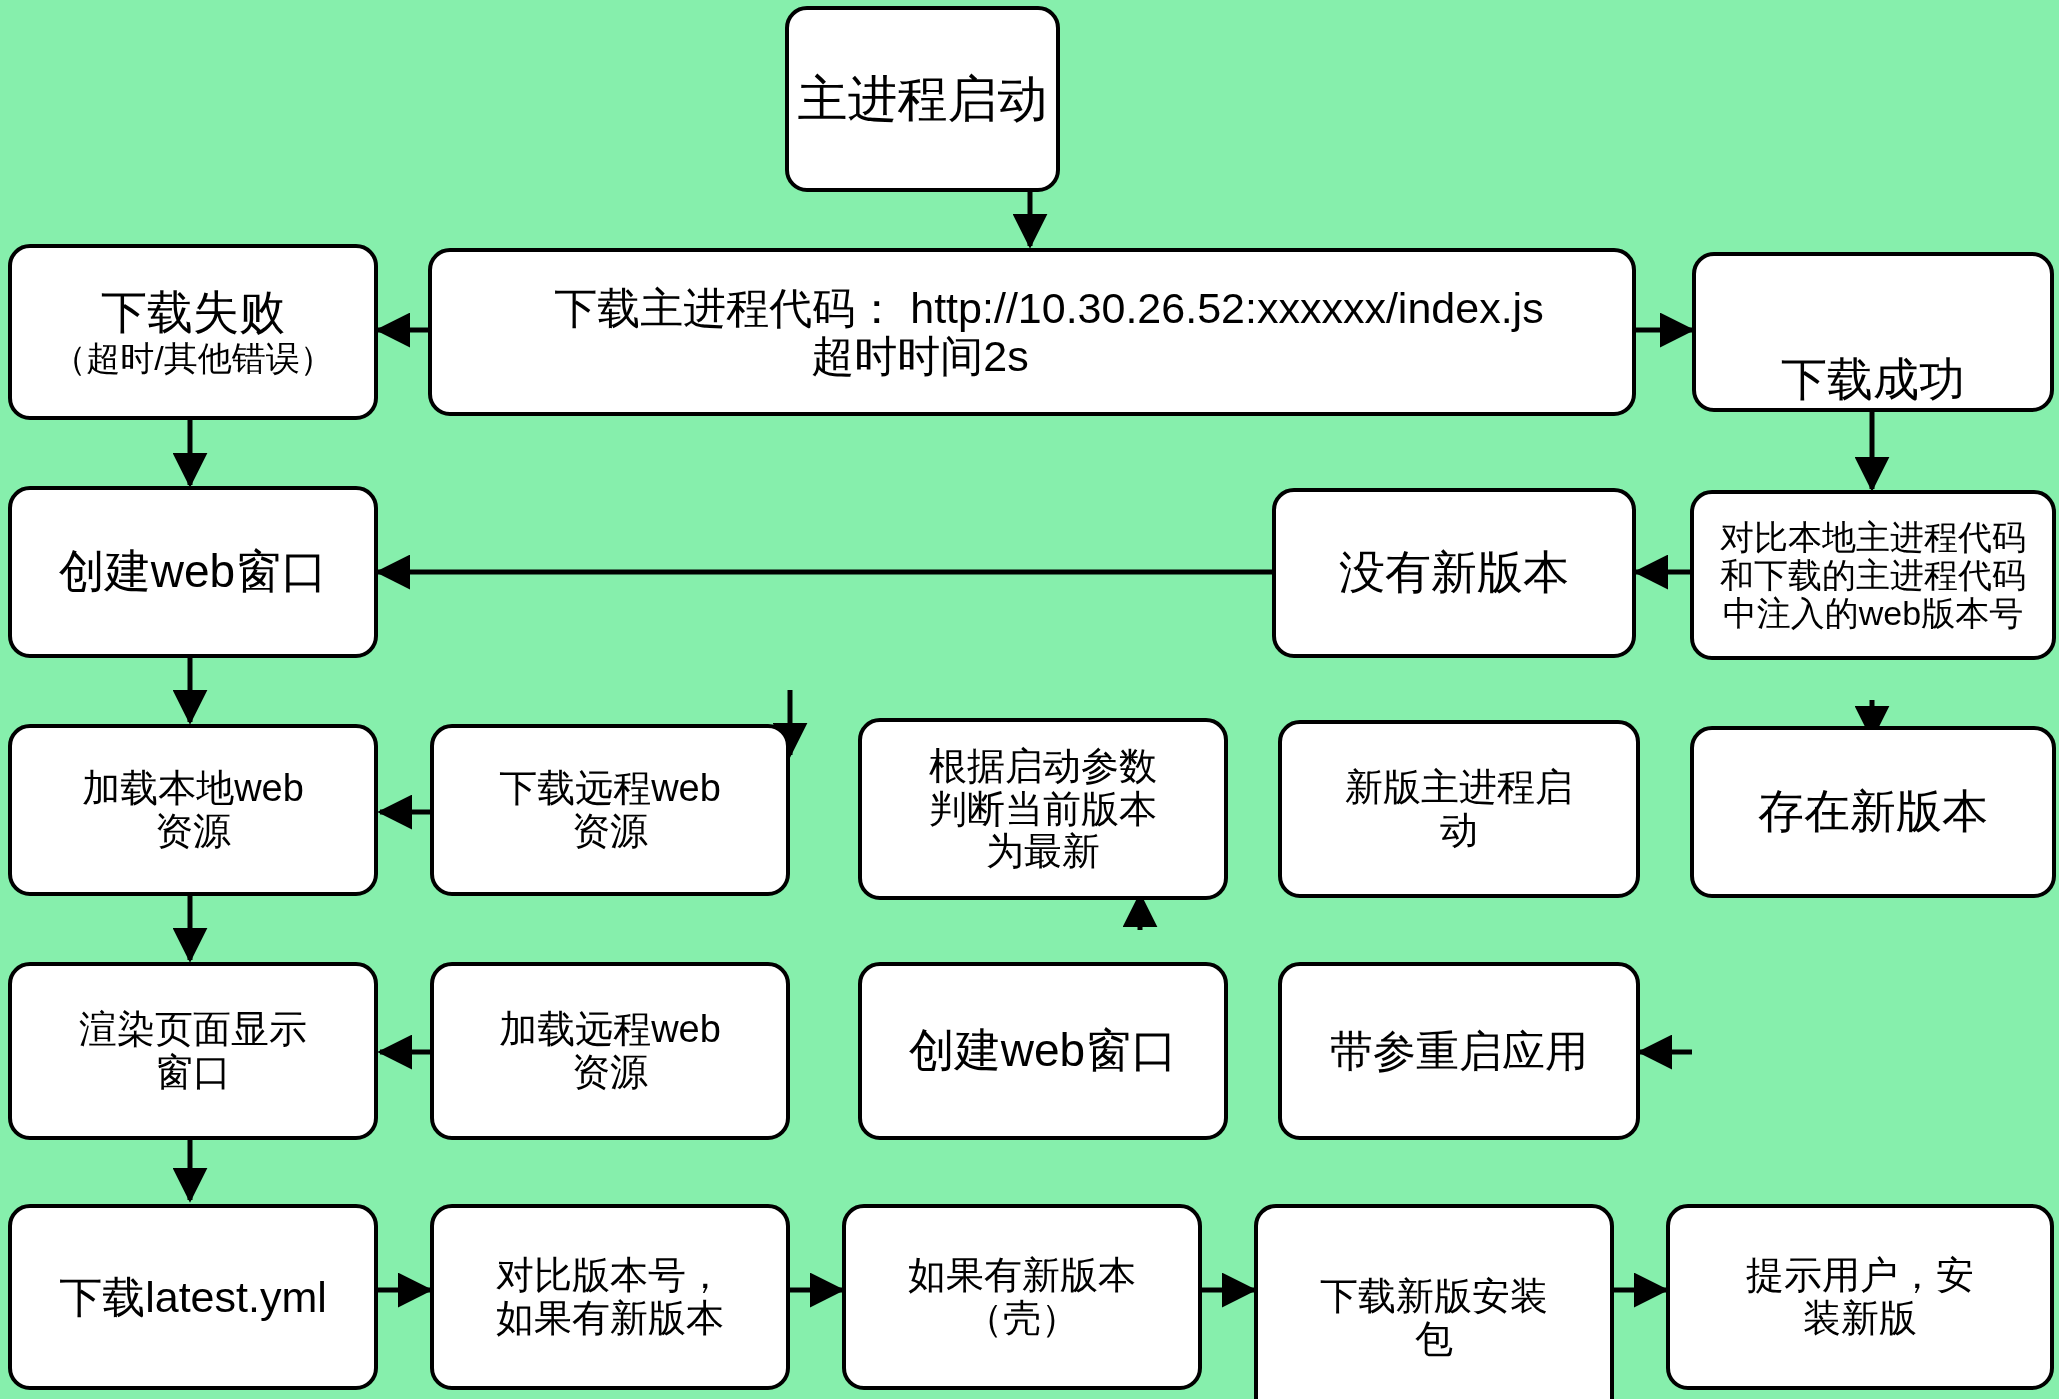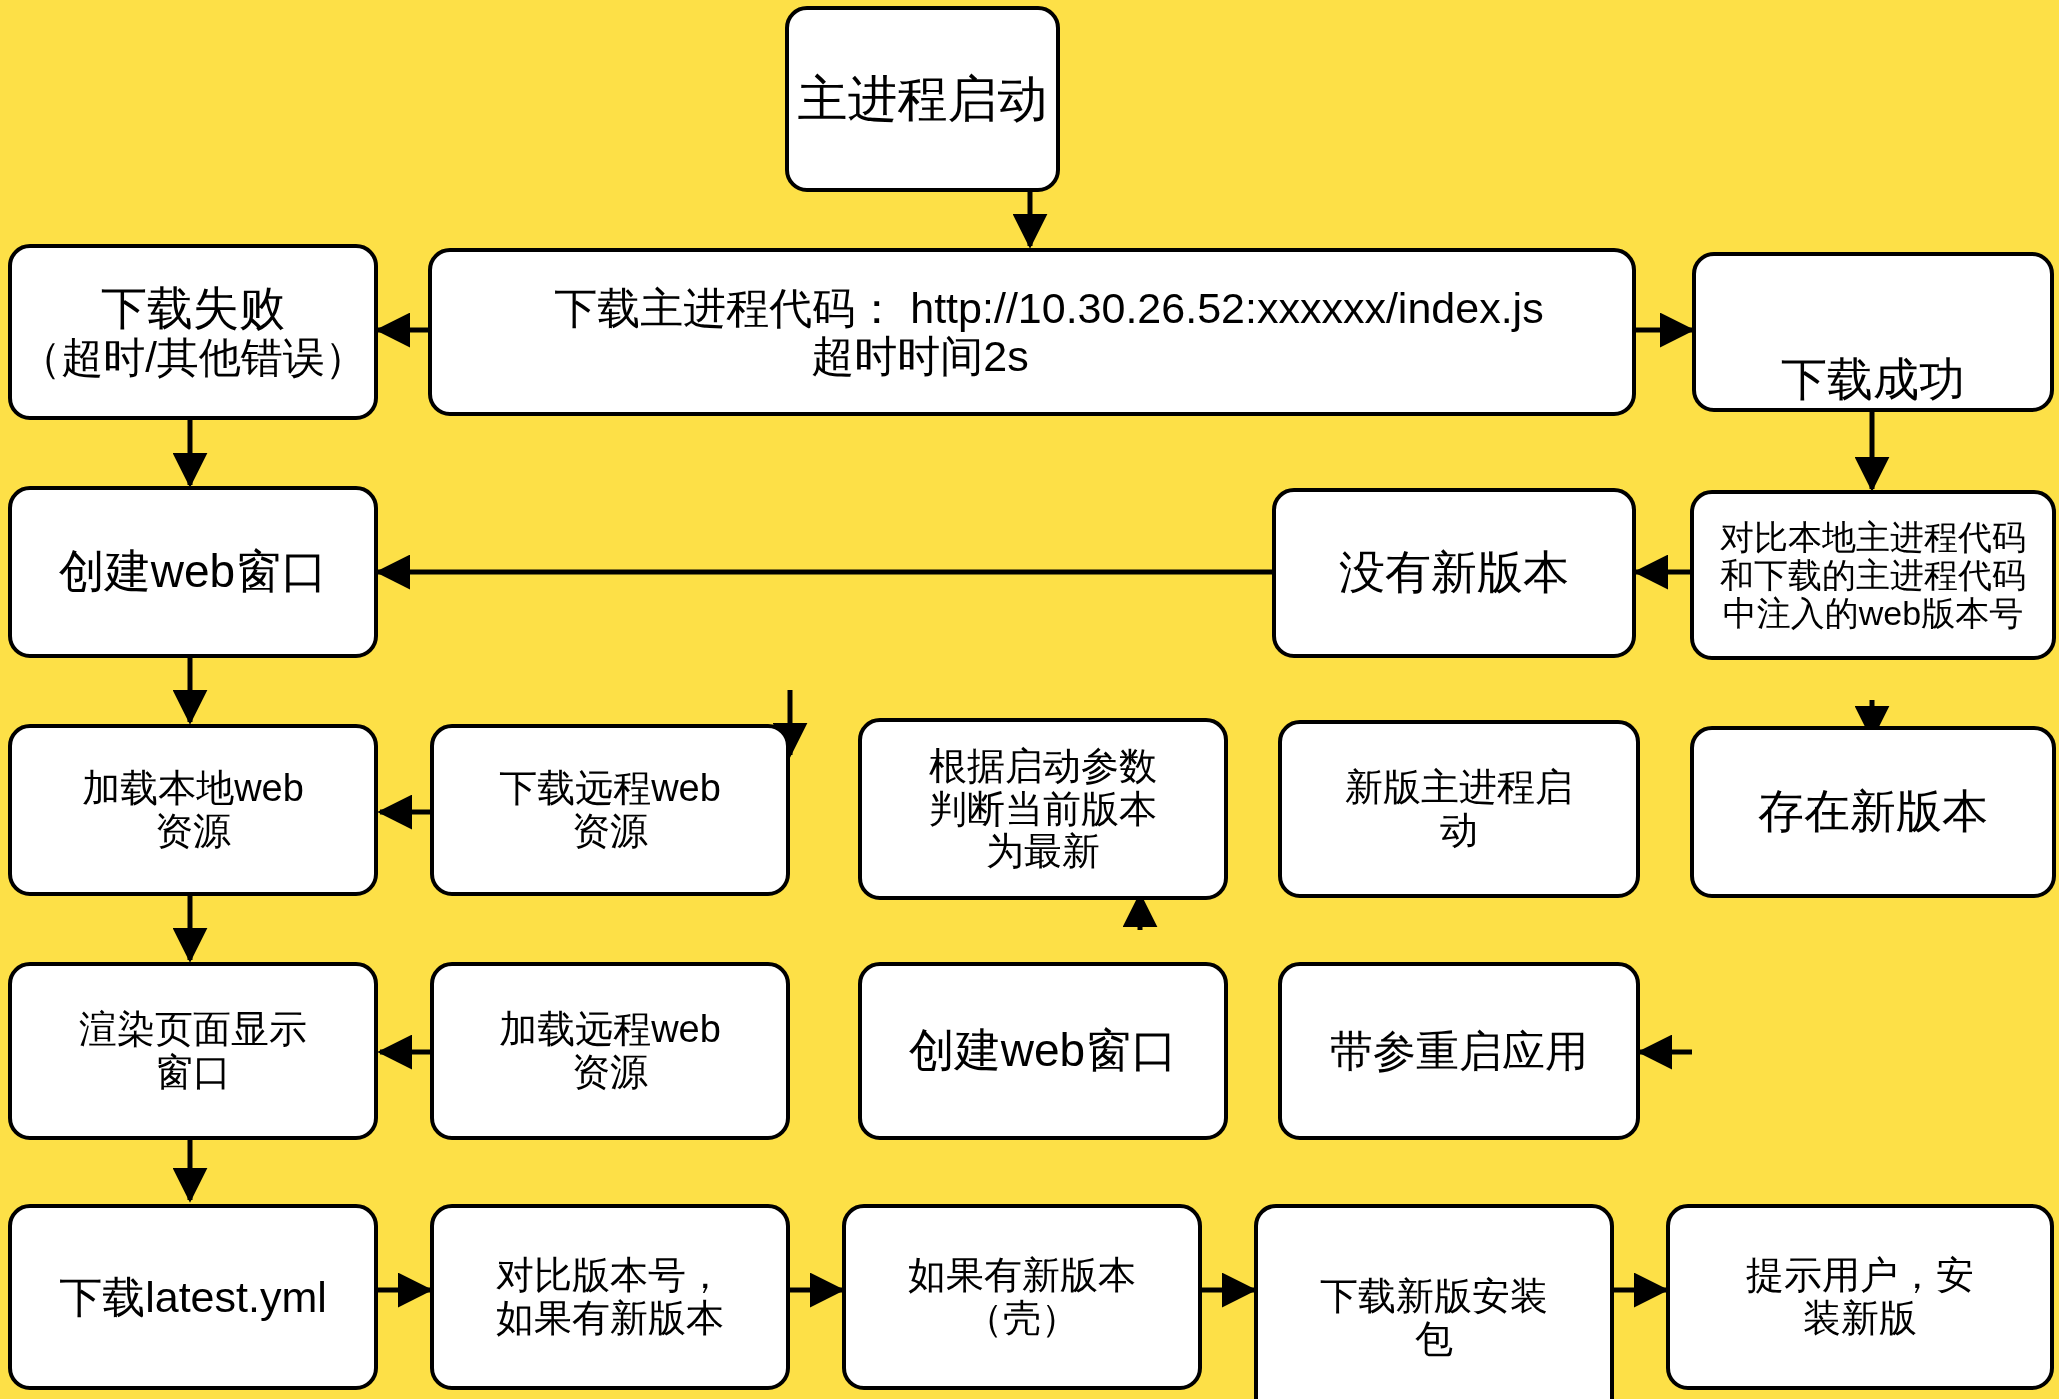--- a/index.html
+++ b/index.html
@@ -8,21 +8,21 @@
     padding: 0;
     background: #ffffff;
   }
   body {
     font-family: "Liberation Sans", "DejaVu Sans", sans-serif;
   }
   #canvas {
     position: relative;
     width: 2059px;
     height: 1399px;
-    background: #fde047;
+    background: #86efac;
     overflow: hidden;
   }
   #arrows {
     position: absolute;
     left: 0;
     top: 0;
     width: 2059px;
     height: 1399px;
     pointer-events: none;
   }
@@ -43,21 +43,21 @@
   }
   .node .ln {
     display: block;
     white-space: nowrap;
   }
   .t-xl  { font-size: 50px; }
   .t-lg  { font-size: 46px; }
   .t-md  { font-size: 43px; }
   .t-sm  { font-size: 38px; }
   .t-xs  { font-size: 34px; }
-  .sub   { font-size: 42px; text-align: right; }
+  .sub   { font-size: 34px; text-align: right; }
 </style>
 </head>
 <body>
 
 <div id="canvas">
 
   <svg id="arrows" viewBox="0 0 2059 1399" xmlns="http://www.w3.org/2000/svg">
     <defs>
       <marker id="ah" viewBox="0 0 10 10" refX="9.2" refY="5" markerWidth="7" markerHeight="7" orient="auto-start-reverse">
         <path d="M 0 0 L 10 5 L 0 10 z" fill="#000000"></path>

